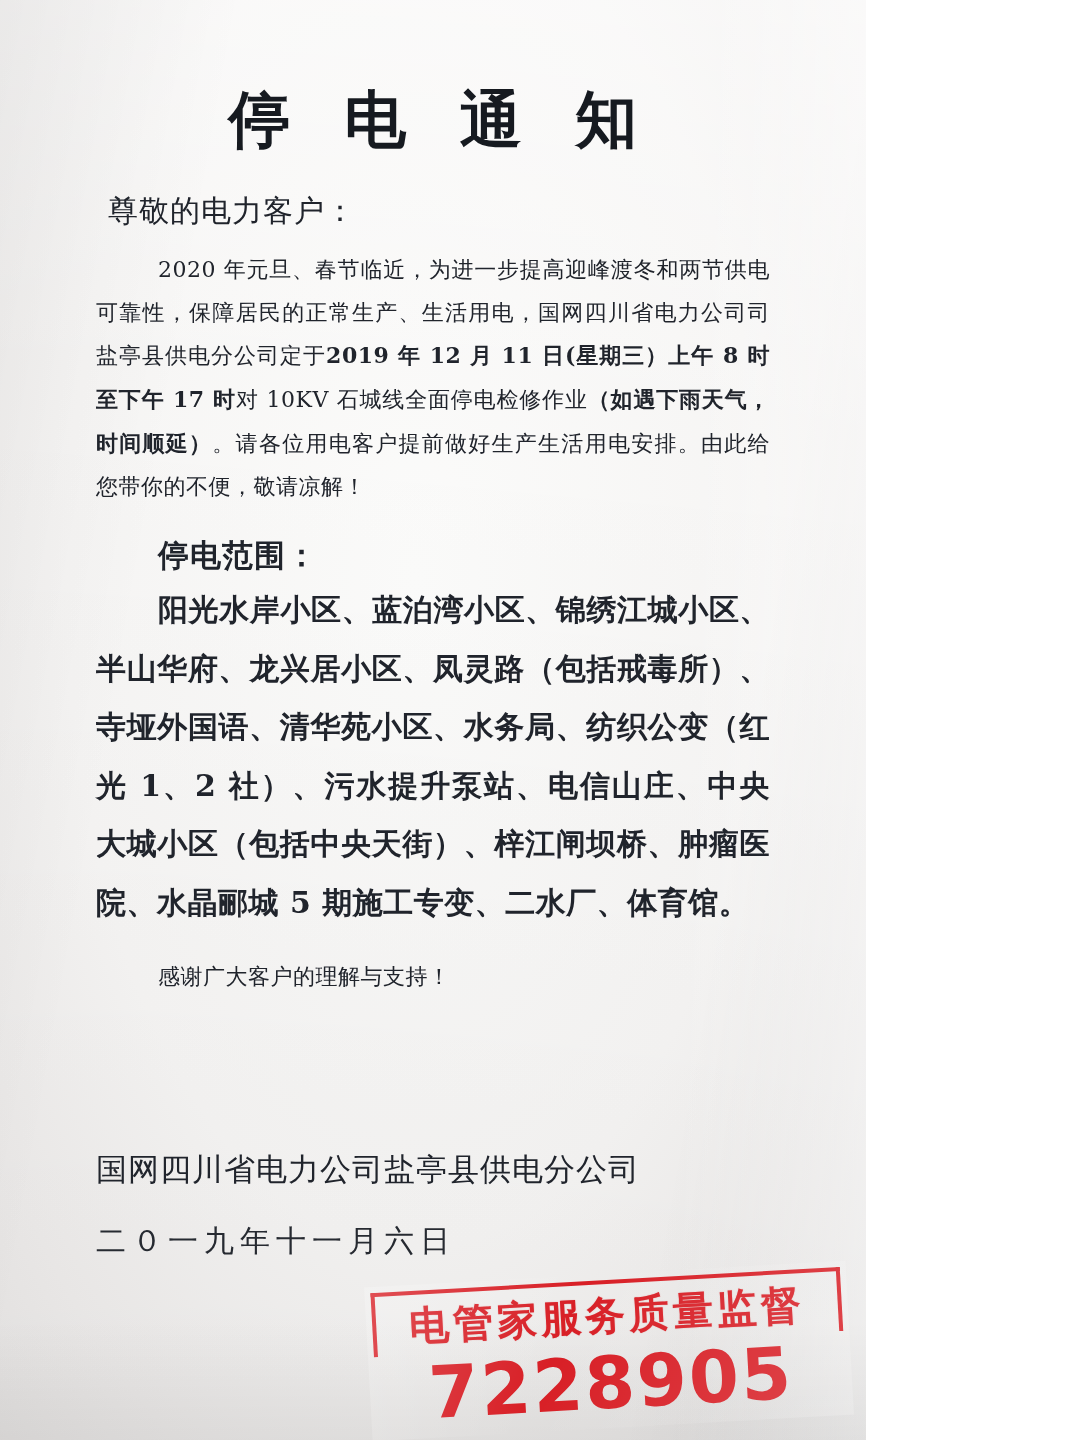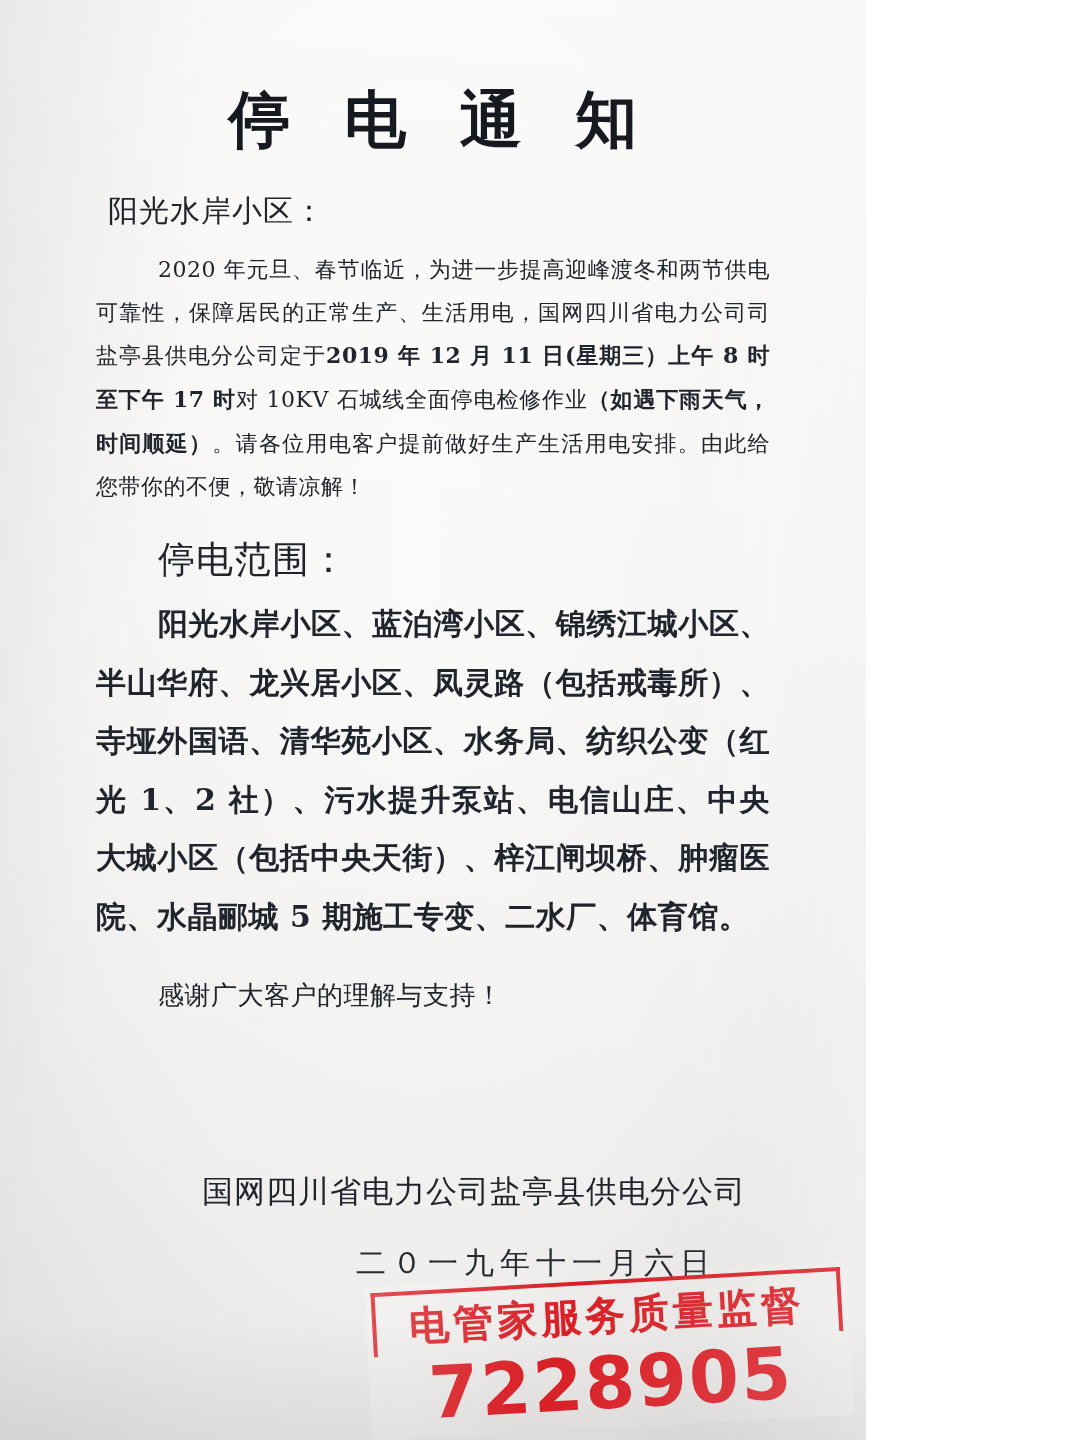--- a/index.html
+++ b/index.html
@@ -81,48 +81,47 @@
     letter-spacing: 0.5px;
   }
   .indent {
     text-indent: 62px;
   }
   .bold {
     font-weight: 700;
   }
 
   .section-head {
-    font-size: 37px;
-    font-weight: 400;
-    margin: 26px 0 10px 62px;
+    font-size: 31px;
+    font-weight: 700;
+    margin: 26px 0 4px 62px;
     letter-spacing: 1px;
   }
 
   .scope {
     font-size: 30px;
     line-height: 1.95;
     margin: 0 0 6px 0;
     text-indent: 62px;
     text-align: justify;
     text-justify: inter-ideograph;
     letter-spacing: 0.5px;
     font-weight: bold;
   }
 
   .thanks {
-    font-size: 26px;
+    font-size: 22px;
     line-height: 1.95;
     margin: 24px 0 0 0;
     text-indent: 62px;
     letter-spacing: 0.5px;
   }
 
   .signature-block {
     margin-top: 150px;
-    text-align: right;
     padding-right: 18px;
   }
   .issuer {
     font-size: 31px;
     letter-spacing: 1px;
     margin-bottom: 30px;
     margin-right: 6px;
   }
   .issue-date {
     font-size: 30px;
@@ -183,21 +182,21 @@
 </style>
 </head>
 <body>
 
 <div id="paper">
 
   <div id="content">
 
     <h1 class="doc-title">停 电 通 知</h1>
 
-    <p class="salutation">阳光水岸小区：</p>
+    <p class="salutation">尊敬的电力客户：</p>
 
     <p class="para indent"><span>2020 年元旦、春节临近，为进一步提高迎峰渡冬和两节供电可靠性，保障居民的正常生产、生活用电，国网四川省电力公司司盐亭县供电分公司定于</span><span class="bold">2019 年 12 月 11 日(星期三）上午 8 时至下午 17 时</span><span>对 10KV 石城线全面停电检修作业</span><span class="bold">（如遇下雨天气，时间顺延）</span><span>。请各位用电客户提前做好生产生活用电安排。由此给您带你的不便，敬请凉解！</span></p>
 
     <p class="section-head">停电范围：</p>
 
     <p class="scope">阳光水岸小区、蓝泊湾小区、锦绣江城小区、半山华府、龙兴居小区、凤灵路（包括戒毒所）、寺垭外国语、清华苑小区、水务局、纺织公变（红光 1、2 社）、污水提升泵站、电信山庄、中央大城小区（包括中央天街）、梓江闸坝桥、肿瘤医院、水晶郦城 5 期施工专变、二水厂、体育馆。</p>
 
     <p class="thanks">感谢广大客户的理解与支持！</p>
 
     <div class="signature-block">

